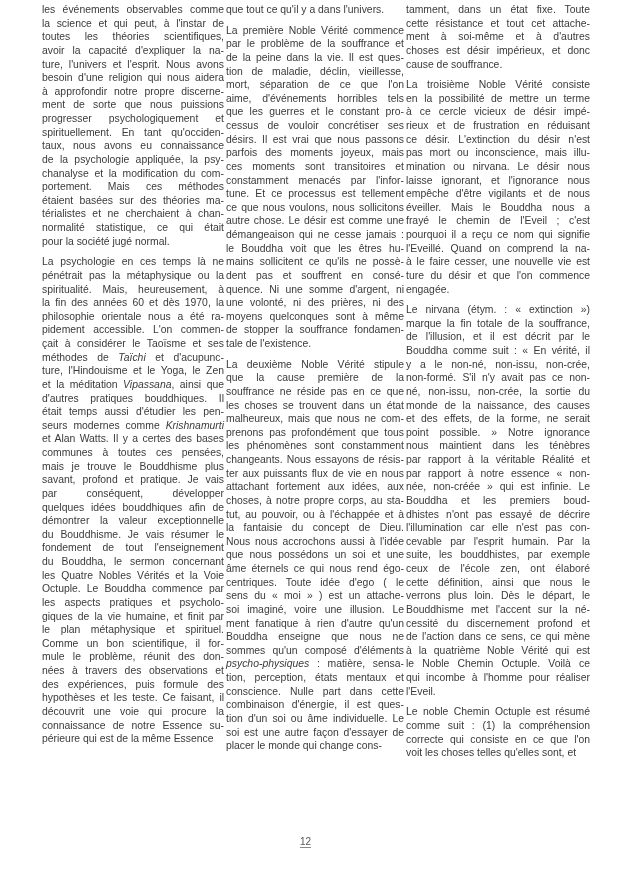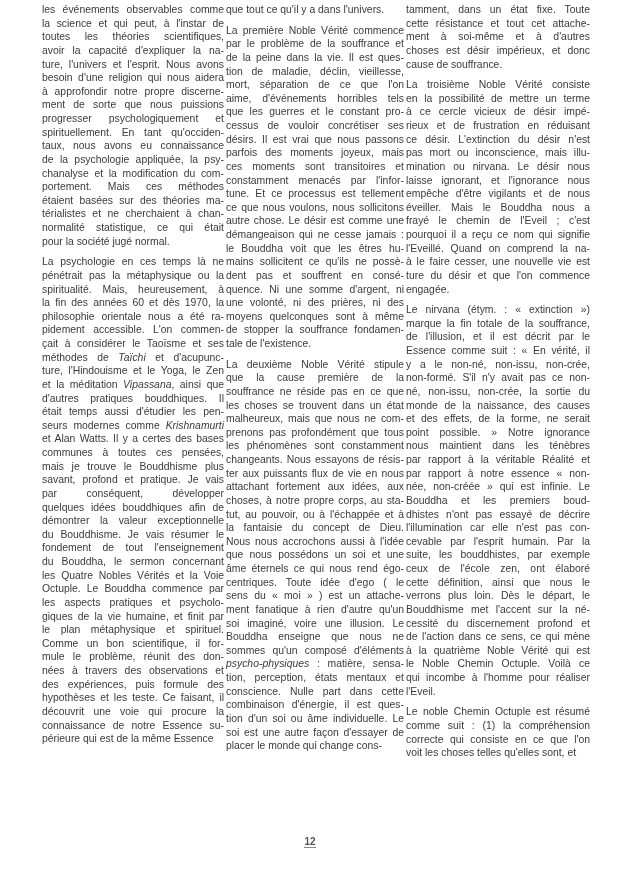--- a/index.html
+++ b/index.html
@@ -15,22 +15,22 @@
     font-size: 10.4px; line-height: 13.62px; color: #3a3a3a;
     text-align: justify; hyphens: manual;
   }
   .col p { margin: 0 0 7px 0; }
   .col1 { left: 42px; width: 182px; }
   .col2 { left: 226px; width: 178px; }
   .col3 { left: 406px; width: 184px; }
   .ln { display: block; text-align: justify; text-align-last: justify; white-space: nowrap; }
   .ln.last { text-align-last: left; }
   .page-number {
-    position: absolute; left: 300px; top: 836px; width: 20px; text-align: center;
-    font-family: "Liberation Sans", sans-serif; font-size: 10px; color: #555555; font-weight: bold;
+    position: absolute; left: 300px; top: 836px; width: 20px; text-align: left;
+    font-family: "Liberation Sans", sans-serif; font-size: 10px; color: #555555;
   }
   .page-number span { border-bottom: 1px solid #888; }
   i { font-style: italic; }
 </style>
 </head>
 <body>
 
 <div class="page">
   <div class="col col1">
       <p>
@@ -134,22 +134,22 @@
         <span class="ln">ter aux puissants flux de vie en nous</span>
         <span class="ln">attachant fortement aux idées, aux</span>
         <span class="ln">choses, à notre propre corps, au sta-</span>
         <span class="ln">tut, au pouvoir, ou à l'échappée et à</span>
         <span class="ln">la fantaisie du concept de Dieu.</span>
         <span class="ln">Nous nous accrochons aussi à l'idée</span>
         <span class="ln">que nous possédons un soi et une</span>
         <span class="ln">âme éternels ce qui nous rend égo-</span>
         <span class="ln">centriques. Toute idée d'ego ( le</span>
         <span class="ln">sens du « moi » ) est un attache-</span>
+        <span class="ln">soi imaginé, voire une illusion. Le</span>
         <span class="ln">ment fanatique à rien d'autre qu'un</span>
-        <span class="ln">soi imaginé, voire une illusion. Le</span>
         <span class="ln">Bouddha enseigne que nous ne</span>
         <span class="ln">sommes qu'un composé d'éléments</span>
         <span class="ln"><i>psycho-physiques</i> : matière, sensa-</span>
         <span class="ln">tion, perception, états mentaux et</span>
         <span class="ln">conscience. Nulle part dans cette</span>
         <span class="ln">combinaison d'énergie, il est ques-</span>
         <span class="ln">tion d'un soi ou âme individuelle. Le</span>
         <span class="ln">soi est une autre façon d'essayer de</span>
         <span class="ln last">placer le monde qui change cons-</span>
       </p>
@@ -177,21 +177,21 @@
         <span class="ln">pourquoi il a reçu ce nom qui signifie</span>
         <span class="ln">l'Eveillé. Quand on comprend la na-</span>
         <span class="ln">à le faire cesser, une nouvelle vie est</span>
         <span class="ln">ture du désir et que l'on commence</span>
         <span class="ln last">engagée.</span>
       </p>
       <p>
         <span class="ln">Le nirvana (étym. : « extinction »)</span>
         <span class="ln">marque la fin totale de la souffrance,</span>
         <span class="ln">de l'illusion, et il est décrit par le</span>
-        <span class="ln">Essence comme suit : « En vérité, il</span>
+        <span class="ln">Bouddha comme suit : « En vérité, il</span>
         <span class="ln">y a le non-né, non-issu, non-crée,</span>
         <span class="ln">non-formé. S'il n'y avait pas ce non-</span>
         <span class="ln">né, non-issu, non-crée, la sortie du</span>
         <span class="ln">monde de la naissance, des causes</span>
         <span class="ln">et des effets, de la forme, ne serait</span>
         <span class="ln">point possible. » Notre ignorance</span>
         <span class="ln">nous maintient dans les ténèbres</span>
         <span class="ln">par rapport à la véritable Réalité et</span>
         <span class="ln">par rapport à notre essence « non-</span>
         <span class="ln">née, non-créée » qui est infinie. Le</span>

